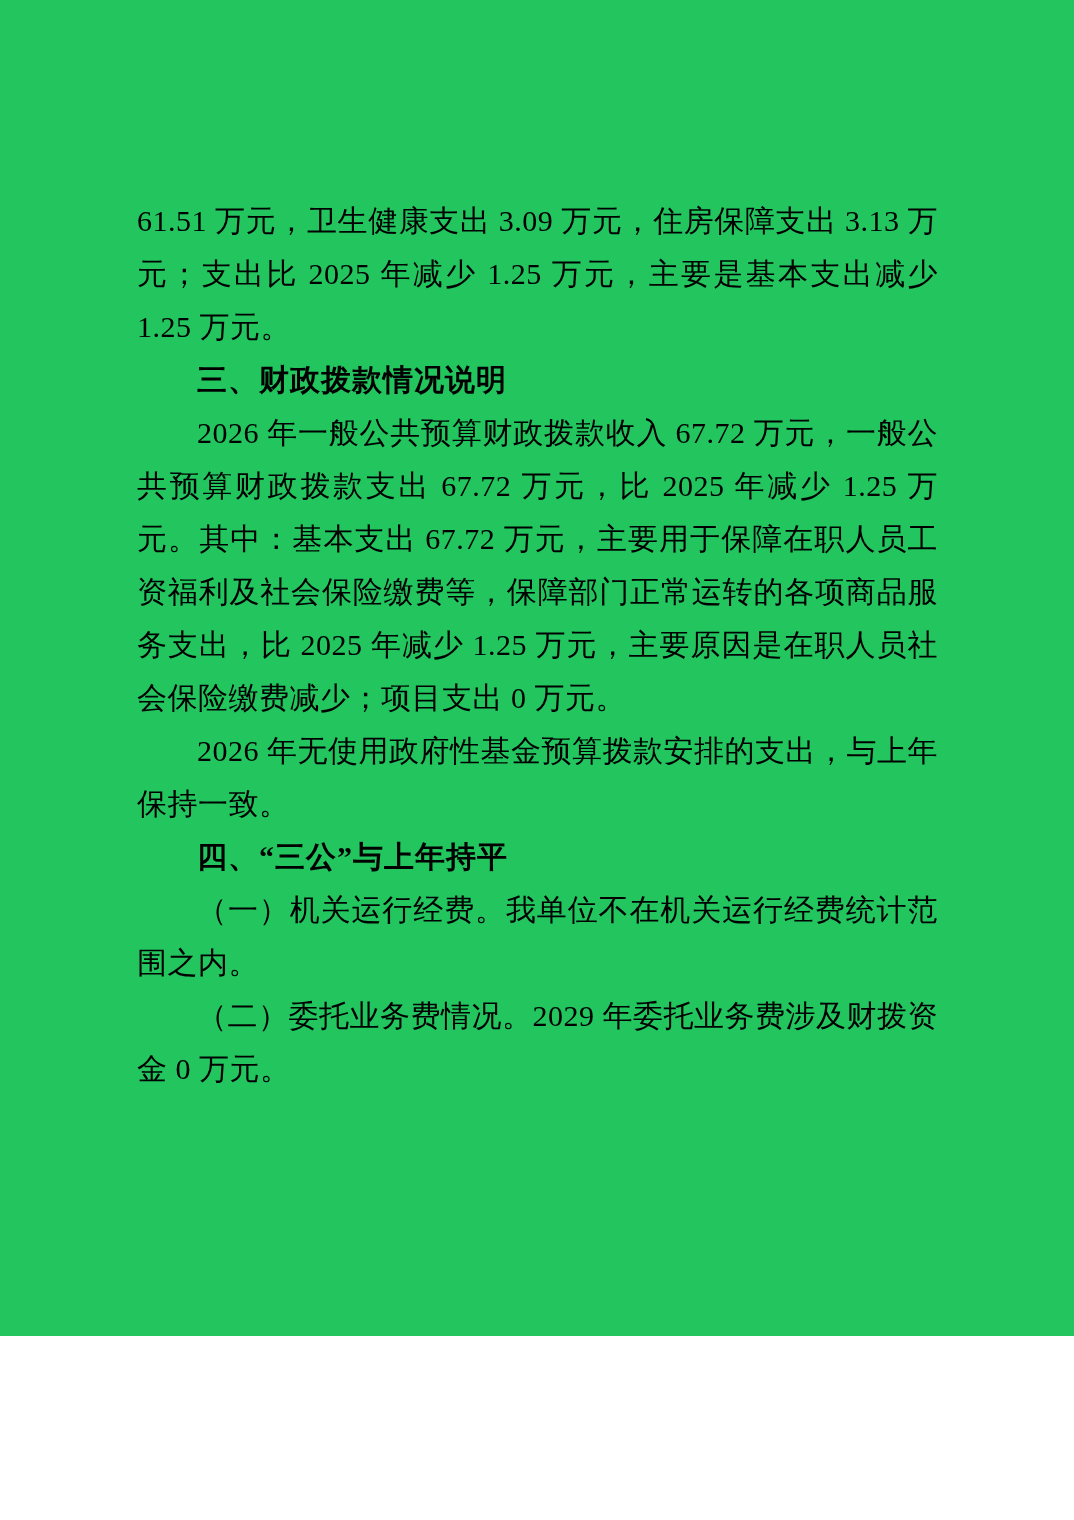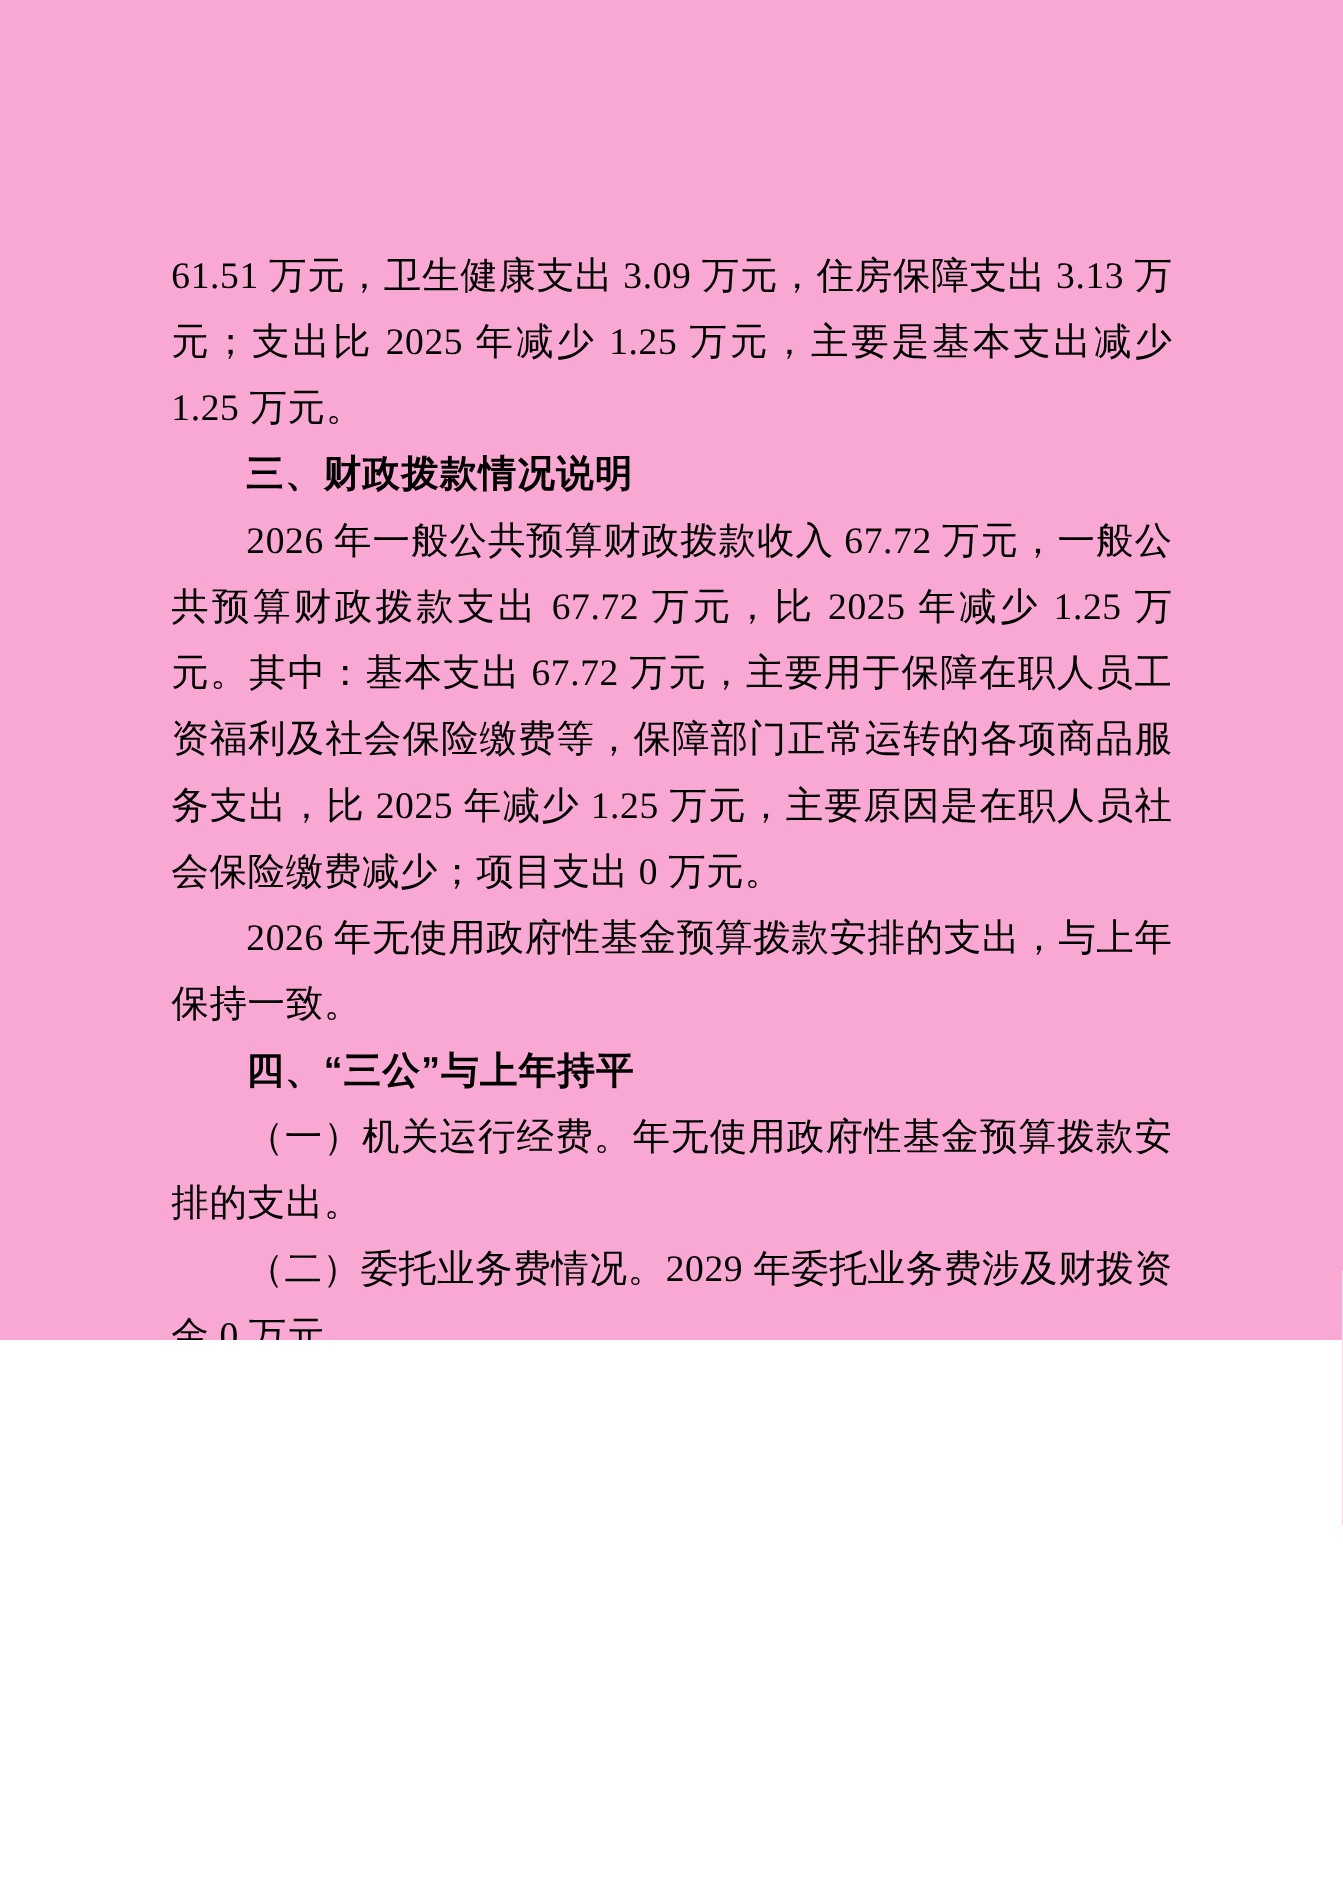--- a/index.html
+++ b/index.html
@@ -3,22 +3,22 @@
 <meta charset="utf-8">
 <style>
   html, body {
     margin: 0;
     padding: 0;
     background: #ffffff;
   }
   .page {
     position: relative;
     width: 1074px;
-    height: 1072px;
-    background: #f9a8d4;
+    height: 1336px;
+    background: #22c55e;
     overflow: hidden;
   }
   .doc-content {
     position: absolute;
     left: 137px;
     top: 194px;
     width: 801px;
   }
   .doc-content p {
     margin: 0;
@@ -31,21 +31,21 @@
     letter-spacing: 0.5px;
   }
   .doc-content p.continuation {
     text-indent: 0;
   }
   .doc-content p.body {
     text-indent: 2em;
   }
   .doc-content p.heading {
     text-indent: 2em;
-    font-family: Liberation Sans, sans-serif;
+    font-family: Liberation Serif, serif;
     font-weight: bold;
     letter-spacing: 1px;
   }
   .page-footer {
     position: absolute;
     left: 137px;
     top: 1347px;
     font-size: 30px;
     line-height: 53px;
     color: #000000;
@@ -56,19 +56,19 @@
 </head>
 <body>
 
 <div class="page">
   <div class="doc-content" id="doc-content">
       <p class="continuation">61.51 万元，卫生健康支出 3.09 万元，住房保障支出 3.13 万元；支出比 2025 年减少 1.25 万元，主要是基本支出减少 1.25 万元。</p>
       <p class="heading">三、财政拨款情况说明</p>
       <p class="body">2026 年一般公共预算财政拨款收入 67.72 万元，一般公共预算财政拨款支出 67.72 万元，比 2025 年减少 1.25 万元。其中：基本支出 67.72 万元，主要用于保障在职人员工资福利及社会保险缴费等，保障部门正常运转的各项商品服务支出，比 2025 年减少 1.25 万元，主要原因是在职人员社会保险缴费减少；项目支出 0 万元。</p>
       <p class="body">2026 年无使用政府性基金预算拨款安排的支出，与上年保持一致。</p>
       <p class="heading">四、“三公”与上年持平</p>
-      <p class="body">（一）机关运行经费。年无使用政府性基金预算拨款安排的支出。</p>
+      <p class="body">（一）机关运行经费。我单位不在机关运行经费统计范围之内。</p>
       <p class="body">（二）委托业务费情况。2029 年委托业务费涉及财拨资金 0 万元。</p>
     </div>
   <div class="page-footer">
     <span>—2—</span>
   </div>
 </div>
 
 </body></html>

